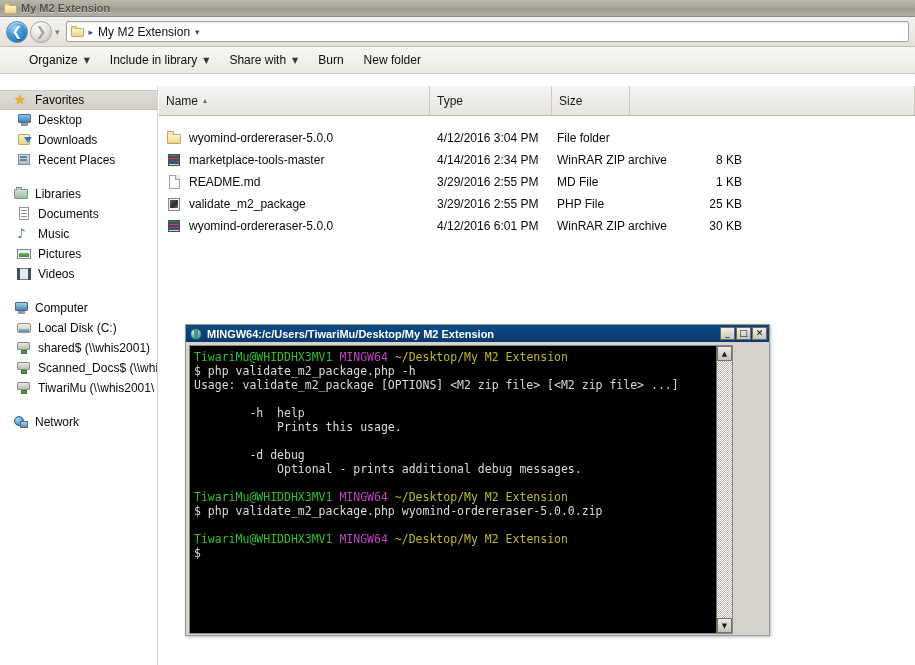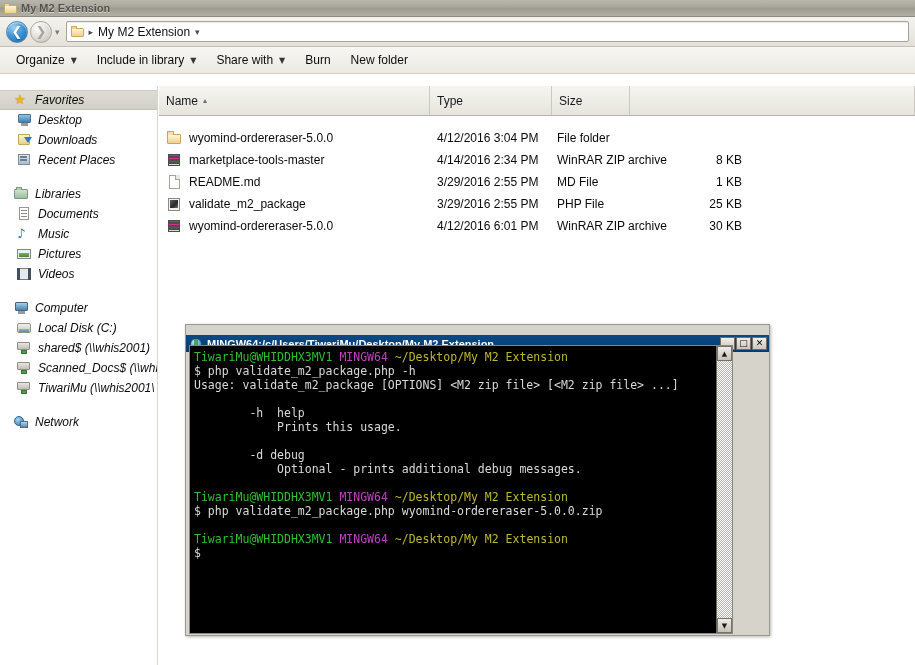--- a/index.html
+++ b/index.html
@@ -74,21 +74,21 @@
     box-shadow:inset 0 1px 1px rgba(0,0,0,.08);
   }
   .crumb-sep{font-size:9px;color:#4a4a4a;margin:0 5px;font-family:"DejaVu Sans",sans-serif;}
   .crumb-text{font-size:12px;color:#101010;}
 
   
   .cmdbar{
     height:27px;width:915px;box-sizing:border-box;
     background:linear-gradient(to bottom,#f7f6f3,#ebe9e2);
     border-bottom:1px solid #ceccc3;
-    display:flex;align-items:center;padding-left:8px;
+    display:flex;align-items:center;padding-left:21px;
   }
   .cmd{
     display:flex;align-items:center;height:21px;padding:0 7px;
     font-size:12px;color:#0d0d0d;border:1px solid transparent;border-radius:2px;
     margin-right:4px;white-space:nowrap;
   }
   .cmd .cv{margin-left:6px;font-size:8px;color:#363636;font-family:"DejaVu Sans",sans-serif;}
 
   
   .content{position:absolute;top:86px;left:0;width:915px;height:579px;}
@@ -102,21 +102,21 @@
     font-size:12px;color:#0b0b0b;white-space:nowrap;box-sizing:border-box;
   }
   .nav-row.root{font-weight:normal;}
   .nav-row.sel{
     background:linear-gradient(to bottom,#dedcd4,#d2d0c7);
     border-top:1px solid #cdcbc2;border-bottom:1px solid #c4c2b8;
     width:158px;
   }
   .nav-row.child{padding-left:17px;}
   .nav-ico{width:16px;height:14px;margin-right:5px;flex:0 0 auto;position:relative;}
-  .nav-lbl{overflow:hidden;text-overflow:clip;font-style:italic;}
+  .nav-lbl{overflow:hidden;text-overflow:clip;}
   .nav-gap{height:14px;}
 
   
   .ic-star{color:#f0b323;font-size:13px;line-height:14px;
            text-shadow:0 0 1px #b07d10;font-family:"DejaVu Sans",sans-serif;}
   .ic-desktop:before{content:"";position:absolute;left:1px;top:1px;width:13px;height:9px;
     background:linear-gradient(to bottom,#8fc6ea,#3f7fb5);border:1px solid #4c6f8c;box-sizing:border-box;border-radius:1px;}
   .ic-desktop:after{content:"";position:absolute;left:4px;top:10px;width:7px;height:3px;background:#9a9a97;}
   .ic-down:before{content:"";position:absolute;left:1px;top:1px;width:12px;height:11px;
     background:linear-gradient(to bottom,#fdf3cd,#e7d28d);border:1px solid #c2a65c;box-sizing:border-box;border-radius:1px;}
@@ -208,21 +208,21 @@
     background:linear-gradient(135deg,#5f5f5f 0%,#2a2a2a 60%,#777 100%);}
 
   
   .term{
     position:absolute;left:185px;top:238px;width:585px;height:312px;
     background:#d6d3ca;border:1px solid #9b9890;box-sizing:border-box;
     box-shadow:1px 1px 3px rgba(0,0,0,.28);
   }
   .term-tb{
     height:17px;background:linear-gradient(to bottom,#0b4a86,#0a3a6b);
-    display:flex;align-items:center;padding:0 2px 0 4px;box-sizing:border-box;margin-top:10px;
+    display:flex;align-items:center;padding:0 2px 0 4px;box-sizing:border-box;
   }
   .term-ico{width:12px;height:12px;flex:0 0 auto;position:relative;margin-right:5px;}
   .term-ico:before{content:"";position:absolute;left:0;top:0;width:12px;height:12px;
     border-radius:50%;background:radial-gradient(circle at 35% 30%,#cfe7fb,#2f6fae);
     border:1px solid #1d4a77;box-sizing:border-box;}
   .term-ico:after{content:"";position:absolute;left:4px;top:1px;width:4px;height:10px;
     background:#2f9b4e;opacity:.85;}
   .term-title{
     flex:1 1 auto;color:#ffffff;font-size:11px;font-weight:bold;
     white-space:nowrap;overflow:hidden;

